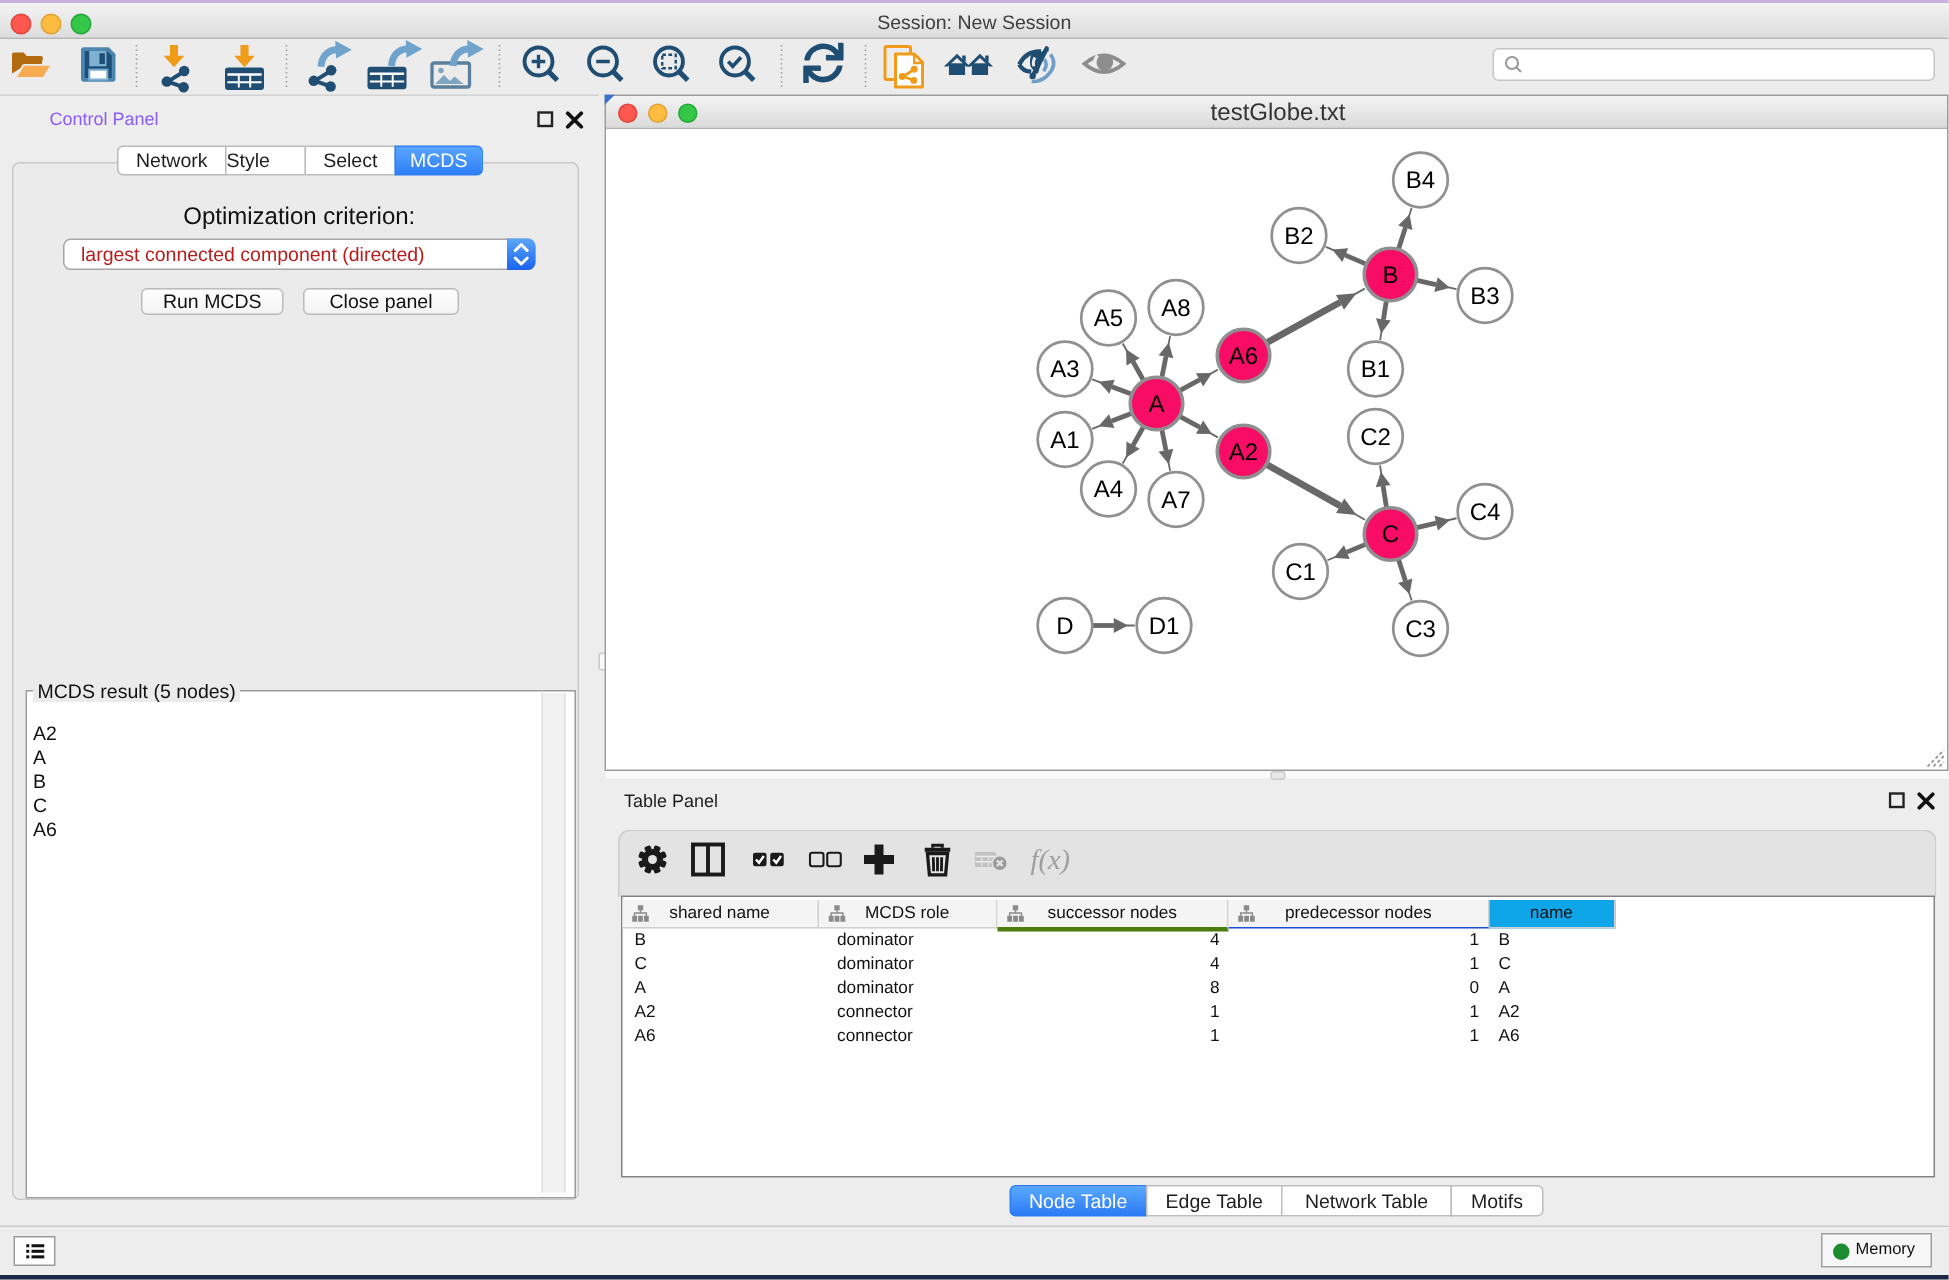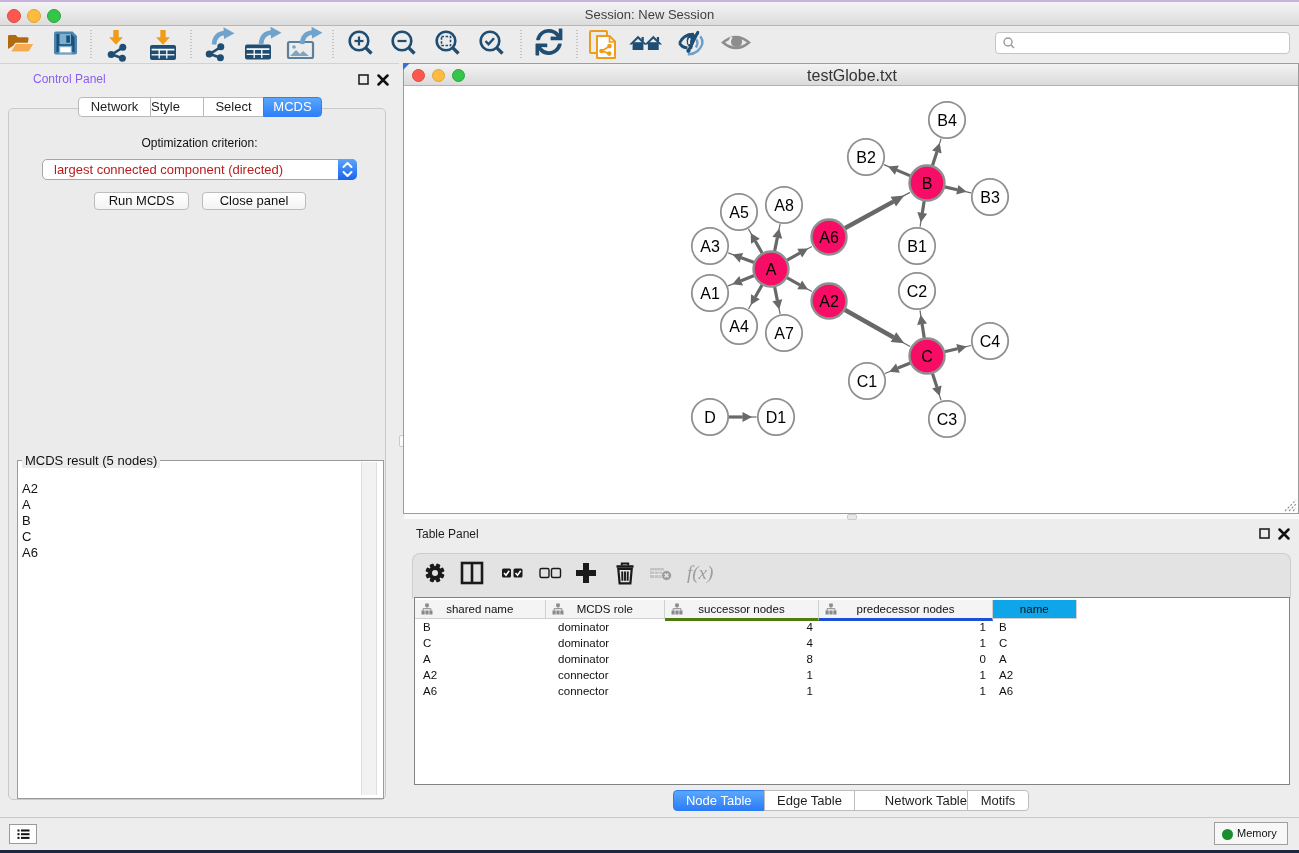--- a/index.html
+++ b/index.html
@@ -158,21 +158,21 @@
   </svg>
 
   <div class="abs" style="left:8px;top:45px;width:376px;height:690px;background:#ebebeb;border:1px solid #c9c9c9;border-radius:5px;"></div>
 
   <div class="abs" style="left:78px;top:34px;height:18px;font-size:13px;">
     <div class="abs" style="left:0;width:71px;height:18px;background:#fff;border:1px solid #b9b9b9;border-radius:4px 0 0 4px;text-align:center;line-height:18px;color:#1e1e1e;">Network</div>
     <div class="abs" style="left:72px;width:52px;height:18px;background:#fff;border:1px solid #b9b9b9;line-height:18px;color:#1e1e1e;">Style</div>
     <div class="abs" style="left:125px;width:59px;height:18px;background:#fff;border:1px solid #b9b9b9;text-align:center;line-height:18px;color:#1e1e1e;">Select</div>
     <div class="abs" style="left:185px;width:57px;height:18px;background:linear-gradient(#59a7fd,#2e7ef8);border:1px solid #2e7ef8;border-radius:0 4px 4px 0;text-align:center;line-height:18px;color:#fff;">MCDS</div>
   </div>
-  <div class="abs" style="left:0;top:73px;width:399px;text-align:center;font-size:12px;color:#111;">Optimization criterion:</div>
+  <div class="abs" style="left:0;top:73px;width:399px;text-align:center;font-size:16px;color:#111;">Optimization criterion:</div>
 
   <div class="abs" style="left:42px;top:96px;width:313px;height:19px;background:#fff;border:1px solid #a6a6a6;border-radius:5px;">
     <div class="abs" style="left:11px;top:0px;line-height:19px;font-size:13px;color:#b91c1c;">largest connected component (directed)</div>
     <div class="abs" style="right:-1px;top:-1px;width:19px;height:21px;background:linear-gradient(#5ba6f8,#1a63ef);border-radius:0 5px 5px 0;">
       <svg width="19" height="21" viewBox="0 0 19 21">
         <path d="M5.5 8 L9.5 4 L13.5 8" stroke="#fff" stroke-width="2" fill="none" stroke-linecap="round" stroke-linejoin="round"></path>
         <path d="M5.5 13 L9.5 17 L13.5 13" stroke="#fff" stroke-width="2" fill="none" stroke-linecap="round" stroke-linejoin="round"></path>
       </svg>
     </div>
   </div>
@@ -372,21 +372,21 @@
           <rect x="8.3" y="7.5" width="3.2" height="4" fill="#8a8a8a"></rect>
           <path d="M6 3.9 v1.8 M2.1 7.5 v-1.8 h7.8 v1.8" fill="none" stroke="#8a8a8a" stroke-width="1"></path>
         </svg>MCDS role</div>
       <div style="position:absolute;left:250px;top:0;width:153.0px;height:18px;background:#f4f4f4;border-right:1px solid #d0d0d0;border-bottom:3px solid #4d7c0f;text-align:center;line-height:18px;"><svg width="12" height="12" viewBox="0 0 12 12" style="position:absolute;left:6px;top:3px;">
           <rect x="4.2" y="0.5" width="3.6" height="3.4" fill="#8a8a8a"></rect>
           <rect x="0.5" y="7.5" width="3.2" height="4" fill="#8a8a8a"></rect>
           <rect x="4.4" y="7.5" width="3.2" height="4" fill="#8a8a8a"></rect>
           <rect x="8.3" y="7.5" width="3.2" height="4" fill="#8a8a8a"></rect>
           <path d="M6 3.9 v1.8 M2.1 7.5 v-1.8 h7.8 v1.8" fill="none" stroke="#8a8a8a" stroke-width="1"></path>
         </svg>successor nodes</div>
-      <div style="position:absolute;left:404px;top:0;width:173.0px;height:18px;background:#f4f4f4;border-right:1px solid #d0d0d0;border-bottom:3px solid #1d4ed8;text-align:center;line-height:18px;"><svg width="12" height="12" viewBox="0 0 12 12" style="position:absolute;left:6px;top:3px;">
+      <div style="position:absolute;left:404px;top:0;width:173.0px;height:18px;background:#f4f4f4;border-right:1px solid #d0d0d0;border-bottom:1px solid #1d4ed8;text-align:center;line-height:18px;"><svg width="12" height="12" viewBox="0 0 12 12" style="position:absolute;left:6px;top:3px;">
           <rect x="4.2" y="0.5" width="3.6" height="3.4" fill="#8a8a8a"></rect>
           <rect x="0.5" y="7.5" width="3.2" height="4" fill="#8a8a8a"></rect>
           <rect x="4.4" y="7.5" width="3.2" height="4" fill="#8a8a8a"></rect>
           <rect x="8.3" y="7.5" width="3.2" height="4" fill="#8a8a8a"></rect>
           <path d="M6 3.9 v1.8 M2.1 7.5 v-1.8 h7.8 v1.8" fill="none" stroke="#8a8a8a" stroke-width="1"></path>
         </svg>predecessor nodes</div>
       <div style="position:absolute;left:578px;top:0;width:82.5px;height:18px;background:#0ea5e9;border-right:1px solid #d0d0d0;border-bottom:1px solid #d0d0d0;text-align:center;line-height:18px;">name</div>
     </div>
   <div class="abs" id="tbody" style="left:11px;top:100px;font-size:11.5px;color:#111;">
       <div style="position:absolute;left:8px;top:0px;line-height:16px;">B</div>
@@ -412,21 +412,21 @@
       <div style="position:absolute;left:8px;top:64px;line-height:16px;">A6</div>
       <div style="position:absolute;left:143px;top:64px;line-height:16px;">connector</div>
       <div style="position:absolute;left:250px;top:64px;width:148px;text-align:right;line-height:16px;">1</div>
       <div style="position:absolute;left:404px;top:64px;width:167px;text-align:right;line-height:16px;">1</div>
       <div style="position:absolute;left:584px;top:64px;line-height:16px;">A6</div>
     </div>
 
   <div class="abs" id="btabs" style="left:0;top:271px;height:20px;font-size:13px;">
       <div style="position:absolute;left:268.5px;top:0;width:90.5px;height:19px;background:linear-gradient(#5aa8fd,#2c7cf6);border:1px solid #2c7cf6;color:#fff;border-radius:4px 0 0 4px;text-align:center;line-height:19px;">Node Table</div>
       <div style="position:absolute;left:360px;top:0;width:89px;height:19px;background:#fff;border:1px solid #bdbdbd;color:#1e1e1e;text-align:center;line-height:19px;">Edge Table</div>
-      <div style="position:absolute;left:450px;top:0;width:112px;height:19px;background:#fff;border:1px solid #bdbdbd;color:#1e1e1e;text-align:right;line-height:19px;">Network Table</div>
+      <div style="position:absolute;left:450px;top:0;width:112px;height:19px;background:#fff;border:1px solid #bdbdbd;color:#1e1e1e;text-align:center;line-height:19px;">Network Table</div>
       <div style="position:absolute;left:563px;top:0;width:60px;height:19px;background:#fff;border:1px solid #bdbdbd;color:#1e1e1e;border-radius:0 4px 4px 0;text-align:center;line-height:19px;">Motifs</div>
     </div>
 </div>
 
 <div class="abs" style="left:0;top:817px;width:1299px;height:33px;background:#ededed;border-top:1px solid #c9c9c9;"></div>
 <div class="abs" style="left:9px;top:824px;width:26px;height:18px;background:#fdfdfd;border:1px solid #9a9a9a;">
   <svg width="13" height="11" style="position:absolute;left:7px;top:4px;" viewBox="0 0 12 11">
     <rect x="0" y="0.5" width="2" height="2" fill="#111"></rect>
       <rect x="3.5" y="0.5" width="8.5" height="2" fill="#111"></rect>
     <rect x="0" y="4.2" width="2" height="2" fill="#111"></rect>

